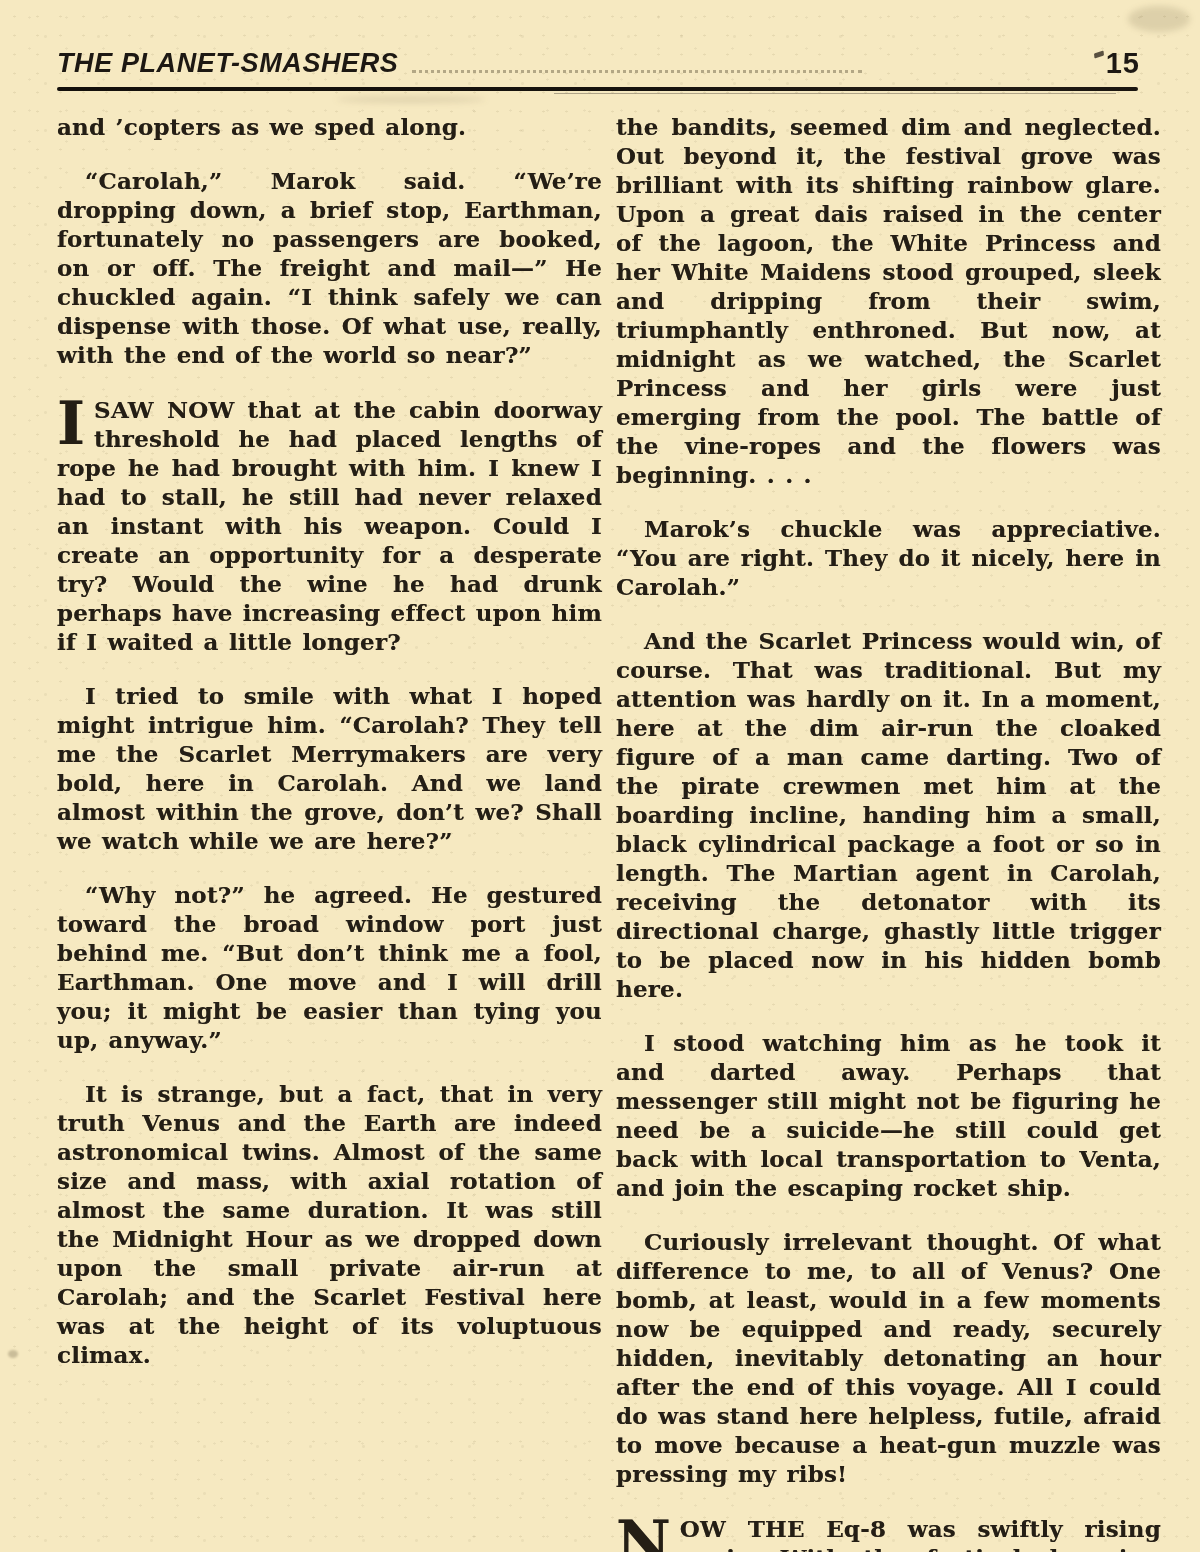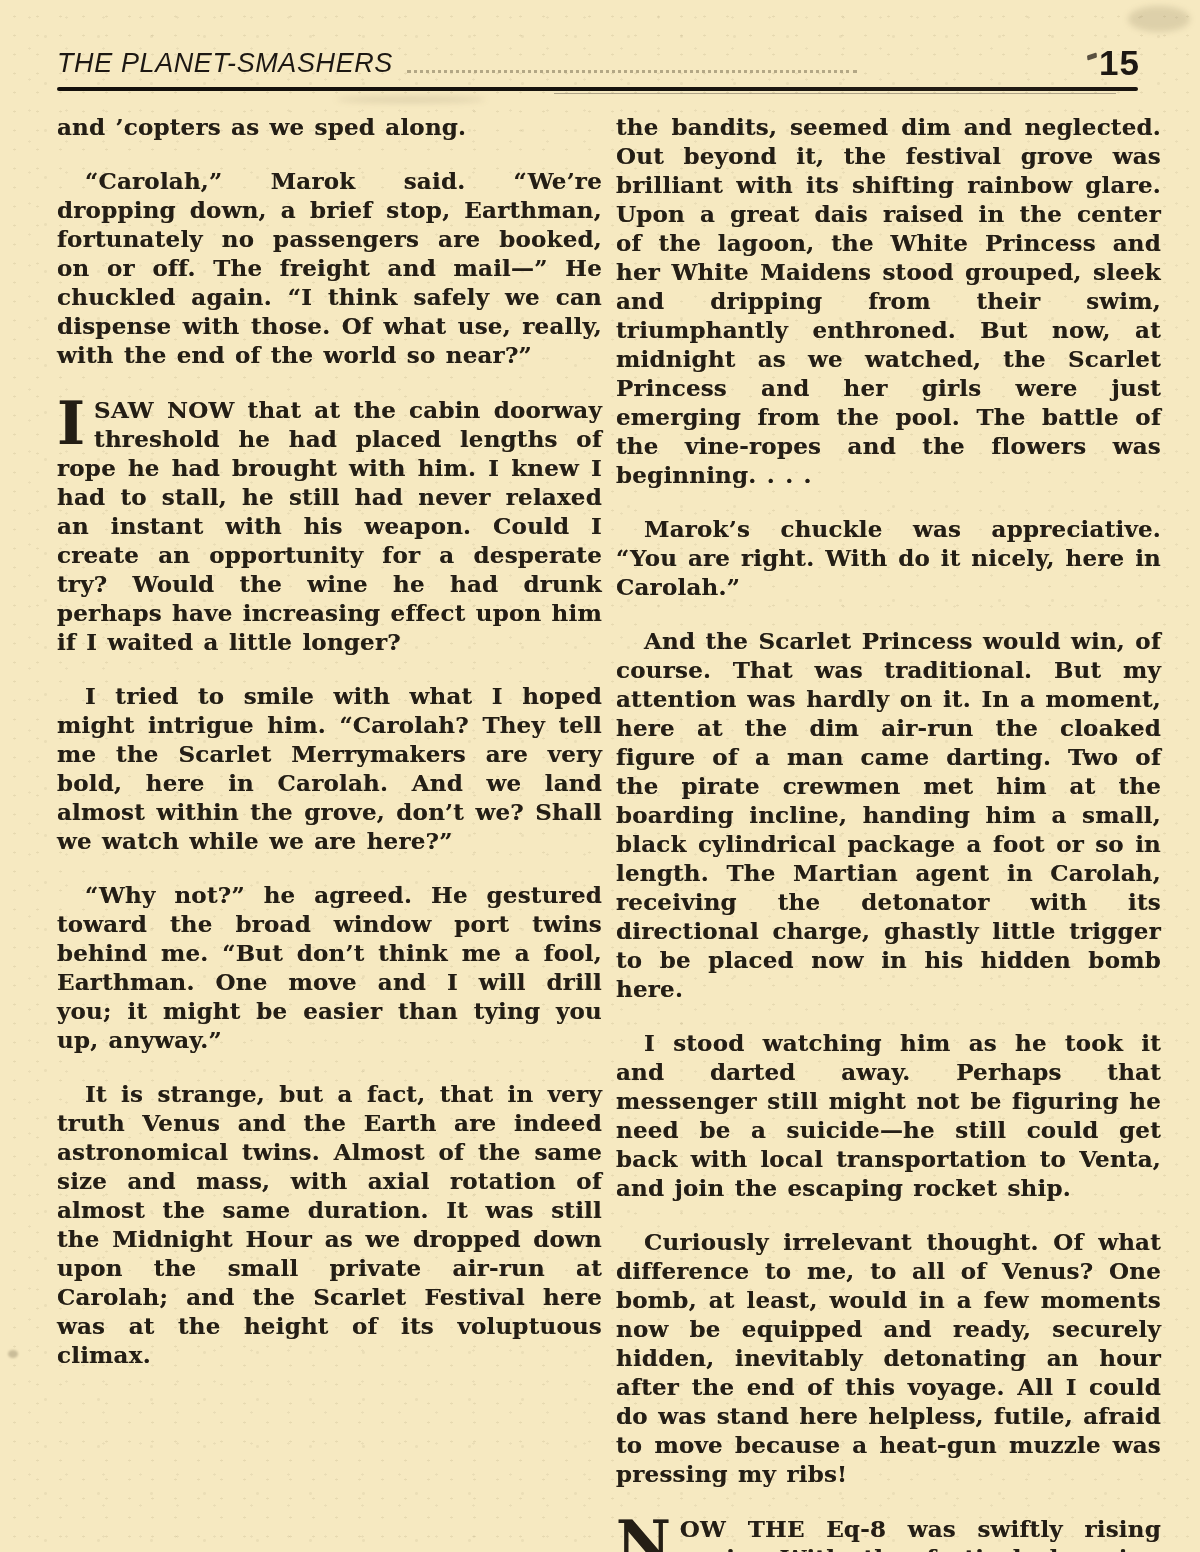--- a/index.html
+++ b/index.html
@@ -27,37 +27,37 @@
   .smudge.s3{left:8px;top:1350px;width:10px;height:8px;background:rgba(70,58,36,.25);filter:blur(1px);}
 
   
   .runhead{
     display:flex;align-items:flex-end;
     padding:44px 60px 0 57px;
     height:34px;
   }
   .title{
     font-family:"Liberation Sans",sans-serif;
-    font-style:italic;font-weight:normal;
+    font-style:italic;font-weight:bold;
     font-size:27px;line-height:30px;
     letter-spacing:.6px;
     color:#1d1813;
     white-space:nowrap;
     transform:scaleY(1.02);
   }
   .leader{
     width:450px;
     border-bottom:3px dotted rgba(72,60,38,.38);
     margin:0 12px 5px 14px;
     height:0;
   }
   .spacer{flex:1;}
   .folio{
     font-family:"Liberation Sans",sans-serif;
-    font-weight:bold;font-size:35px;line-height:30px;
+    font-weight:bold;font-size:29px;line-height:30px;
     color:#1d1813;letter-spacing:1px;
     white-space:nowrap;
   }
   .tick{
     display:inline-block;width:10px;height:5px;
     background:#332b21;border-radius:1px;
     transform:rotate(-18deg) skewX(-12deg);
     margin-right:2px;vertical-align:16px;opacity:.8;
   }
   .rule{
@@ -117,27 +117,27 @@
   <main class="columns">
 
     <div class="col">
       <p class="para plain">and ’copters as we sped along.</p>
       <p class="para indent">“Carolah,” Marok said. “We’re dropping down, a brief stop, Earthman, fortunately no passengers are booked, on or off. The freight and mail—” He chuckled again. “I think safely we can dispense with those. Of what use, really, with the end of the world so near?”</p>
       <p class="para section">
         <span class="dropcap">I</span><span>SAW NOW</span>
         <span>that at the cabin doorway threshold he had placed lengths of rope he had brought with him. I knew I had to stall, he still had never relaxed an instant with his weapon. Could I create an opportunity for a desperate try? Would the wine he had drunk perhaps have increasing effect upon him if I waited a little longer?</span>
       </p>
       <p class="para indent">I tried to smile with what I hoped might intrigue him. “Carolah? They tell me the Scarlet Merrymakers are very bold, here in Carolah. And we land almost within the grove, don’t we? Shall we watch while we are here?”</p>
-      <p class="para indent">“Why not?” he agreed. He gestured toward the broad window port twins behind me. “But don’t think me a fool, Earthman. One move and I will drill you; it might be easier than tying you up, anyway.”</p>
+      <p class="para indent">“Why not?” he agreed. He gestured toward the broad window port just behind me. “But don’t think me a fool, Earthman. One move and I will drill you; it might be easier than tying you up, anyway.”</p>
       <p class="para indent">It is strange, but a fact, that in very truth Venus and the Earth are indeed astronomical twins. Almost of the same size and mass, with axial rotation of almost the same duration. It was still the Midnight Hour as we dropped down upon the small private air-run at Carolah; and the Scarlet Festival here was at the height of its voluptuous climax.</p>
     </div>
 
     <div class="col">
       <p class="para plain">the bandits, seemed dim and neglected. Out beyond it, the festival grove was brilliant with its shifting rainbow glare. Upon a great dais raised in the center of the lagoon, the White Princess and her White Maidens stood grouped, sleek and dripping from their swim, triumphantly enthroned. But now, at midnight as we watched, the Scarlet Princess and her girls were just emerging from the pool. The battle of the vine-ropes and the flowers was beginning. . . .</p>
-      <p class="para indent">Marok’s chuckle was appreciative. “You are right. With do it nicely, here in Carolah.”</p>
+      <p class="para indent">Marok’s chuckle was appreciative. “You are right. They do it nicely, here in Carolah.”</p>
       <p class="para indent">And the Scarlet Princess would win, of course. That was traditional. But my attention was hardly on it. In a moment, here at the dim air-run the cloaked figure of a man came darting. Two of the pirate crewmen met him at the boarding incline, handing him a small, black cylindrical package a foot or so in length. The Martian agent in Carolah, receiving the detonator with its directional charge, ghastly little trigger to be placed now in his hidden bomb here.</p>
       <p class="para indent">I stood watching him as he took it and darted away. Perhaps that messenger still might not be figuring he need be a suicide—he still could get back with local transportation to Venta, and join the escaping rocket ship.</p>
       <p class="para indent">Curiously irrelevant thought. Of what difference to me, to all of Venus? One bomb, at least, would in a few moments now be equipped and ready, securely hidden, inevitably detonating an hour after the end of this voyage. All I could do was stand here helpless, futile, afraid to move because a heat-gun muzzle was pressing my ribs!</p>
       <p class="para section">
         <span class="dropcap">N</span><span>OW THE Eq-8</span>
         <span>was swiftly rising again. With the festival dropping away, Marok turned from</span>
       </p>
     </div>
 
   </main>

